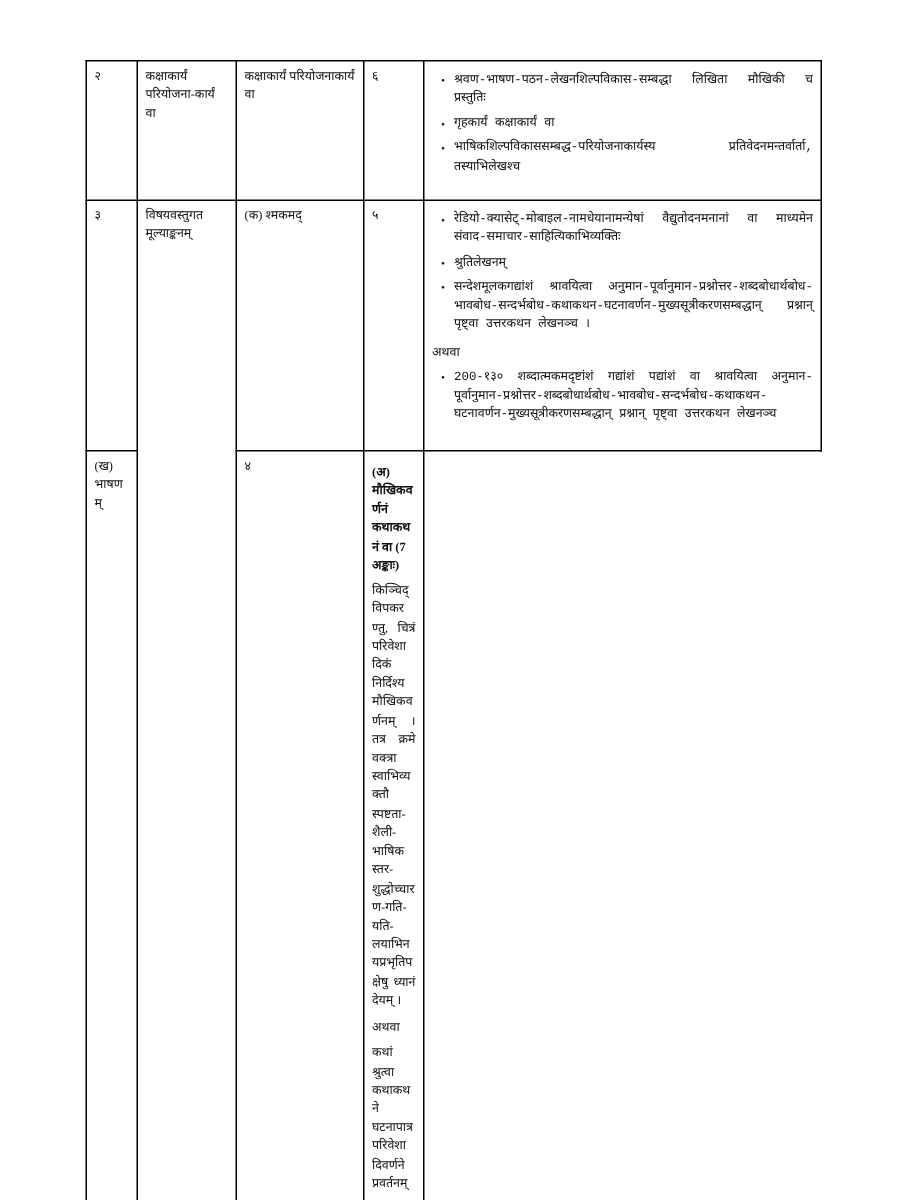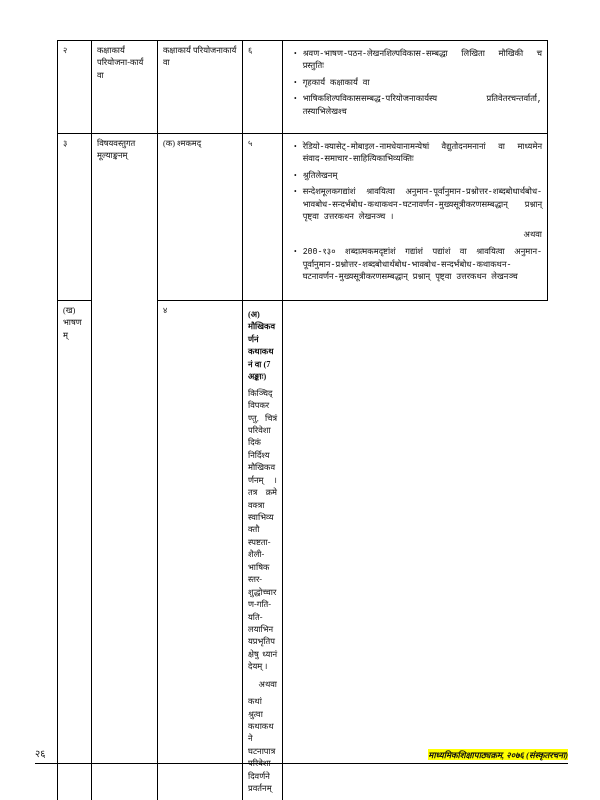--- a/index.html
+++ b/index.html
@@ -18,21 +18,21 @@
   table.assess td{
     border:1px solid #000;vertical-align:top;
     padding:4px 5px;font-size:8.3px;line-height:1.5;
     word-wrap:break-word;
   }
   .cc-bullet{display:flex;gap:6px;margin:3px 0 4px 6px;text-align:justify;}
   .cc-bullet .marker{flex:0 0 auto;font-size:7.5px;line-height:12px;}
   .cc-bullet .btext{flex:1 1 auto;font-family:Liberation Mono, monospace;}
   .cc-bold{font-weight:bold;margin:4px 0;}
   .cc-para{text-align:justify;margin:4px 0;}
-  .cc-plain{margin:5px 0;text-align:right;}
+  .cc-plain{margin:5px 0;}
 
   
   .footer{
     position:absolute;left:35px;right:32px;bottom:36px;
     display:flex;justify-content:space-between;align-items:flex-end;
     border-bottom:1.5px solid #000;padding-bottom:3px;
   }
   .footer .pagenum{font-size:10px;}
   .footer .source{font-style:italic;font-weight:bold;font-size:8.5px;}
 </style>
@@ -59,21 +59,21 @@
             <div class="cc-bullet">
               <span class="marker">•</span>
               <span class="btext">श्रवण-भाषण-पठन-लेखनशिल्पविकास-सम्बद्धा लिखिता मौखिकी च प्रस्तुतिः</span>
             </div>
             <div class="cc-bullet">
               <span class="marker">•</span>
               <span class="btext">गृहकार्यं कक्षाकार्यं वा</span>
             </div>
             <div class="cc-bullet">
               <span class="marker">•</span>
-              <span class="btext">भाषिकशिल्पविकाससम्बद्ध-परियोजनाकार्यस्य प्रतिवेतरचन्तर्वार्ता, तस्याभिलेखश्च</span>
+              <span class="btext">भाषिकशिल्पविकाससम्बद्ध-परियोजनाकार्यस्य प्रतिवेदनमन्तर्वार्ता, तस्याभिलेखश्च</span>
             </div>
           </td>
         </tr>
         <tr style="height: 167px;">
           <td>३</td>
           <td rowspan="2">विषयवस्तुगत मूल्याङ्कनम्</td>
           <td>(क) श्मकमद्</td>
           <td>५</td>
           <td>
             <div class="cc-bullet">
@@ -102,18 +102,14 @@
             <div class="cc-bold">(अ) मौखिकवर्णनं कथाकथनं वा (7 अङ्काः)</div>
             <div class="cc-para">किञ्चिद् विपकरण्तु, चित्रं परिवेशादिकं निर्दिश्य मौखिकवर्णनम् । तत्र क्रमे वक्त्रा स्वाभिव्यक्तौ स्पष्टता-शैली-भाषिकस्तर-शुद्धोच्चारण-गति-यति-लयाभिनयप्रभृतिपक्षेषु ध्यानं देयम् ।</div>
             <div class="cc-plain">अथवा</div>
             <div class="cc-para">कथां श्रुत्वा कथाकथने घटनापात्रपरिवेशादिवर्णने प्रवर्तनम्</div>
             <div class="cc-bold">(आ) सस्वरवाचनम् (३ अङ्काः)</div>
           </td>
         </tr>
       </tbody>
   </table>
 
-  <div class="footer">
-    <span class="pagenum">२६</span>
-    <span class="source" style="background: rgb(255, 255, 0);">माध्यमिकशिक्षापाठ्यक्रम, २०७६ (संस्कृतरचना)</span>
-  </div>
 
 </div>
 
 </body></html>

